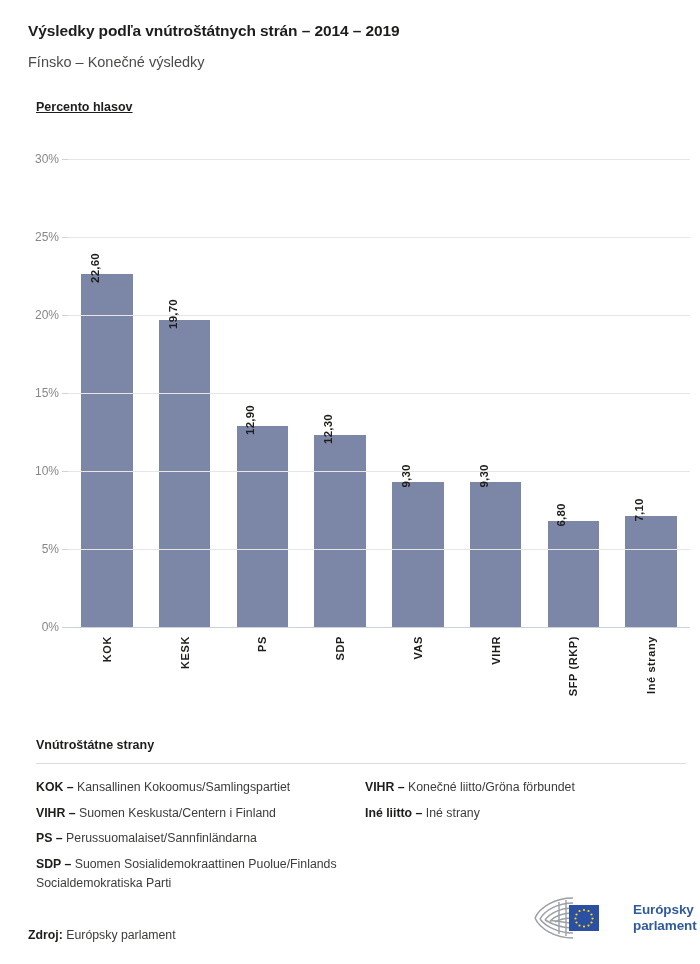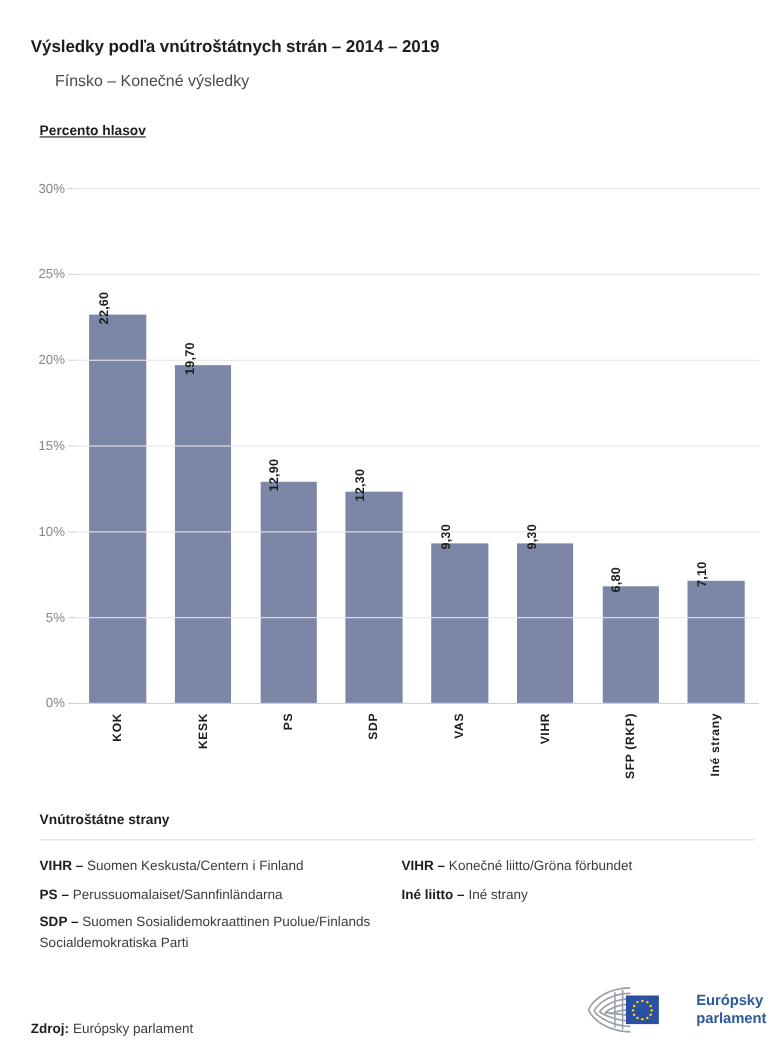--- a/index.html
+++ b/index.html
@@ -11,36 +11,35 @@
     height: 964px;
     background: #ffffff;
     font-family: "Liberation Sans", sans-serif;
     color: #1d1d1b;
     overflow: hidden;
     position: relative;
   }
 
   
   .header {
-    padding: 34px 0 0 28px;
+    padding: 22px 0 0 28px;
   }
   .chart-title {
     font-size: 15.5px;
     font-weight: bold;
     color: #1d1d1b;
     letter-spacing: -0.1px;
     line-height: 1.2;
   }
   .chart-subtitle {
     font-size: 14.5px;
     font-weight: normal;
     color: #4a4a48;
     margin-top: 13px;
     line-height: 1.2;
-    margin-left: 22px;
   }
   .axis-title {
     font-size: 12.5px;
     font-weight: bold;
     color: #1d1d1b;
     margin-top: 29px;
     margin-left: 8px;
     text-decoration: underline;
   }
 
@@ -328,20 +327,21 @@
         <div class="ytick">30%</div>
       </div>
     </div>
 </div>
 
 <div class="legend">
   <div class="legend-title">Vnútroštátne strany</div>
   <div class="legend-rule"></div>
   <div class="legend-cols">
     <div class="legend-col" id="legend-left">
+        <div class="legend-item"><b>KOK –</b><span> Kansallinen Kokoomus/Samlingspartiet</span></div>
         <div class="legend-item"><b>VIHR –</b><span> Suomen Keskusta/Centern i Finland</span></div>
         <div class="legend-item"><b>PS –</b><span> Perussuomalaiset/Sannfinländarna</span></div>
         <div class="legend-item"><b>SDP –</b><span> Suomen Sosialidemokraattinen Puolue/Finlands Socialdemokratiska Parti</span></div>
       </div>
     <div class="legend-col right" id="legend-right">
         <div class="legend-item"><b>VIHR –</b><span> Konečné liitto/Gröna förbundet</span></div>
         <div class="legend-item"><b>Iné liitto –</b><span> Iné strany</span></div>
       </div>
   </div>
 </div>

